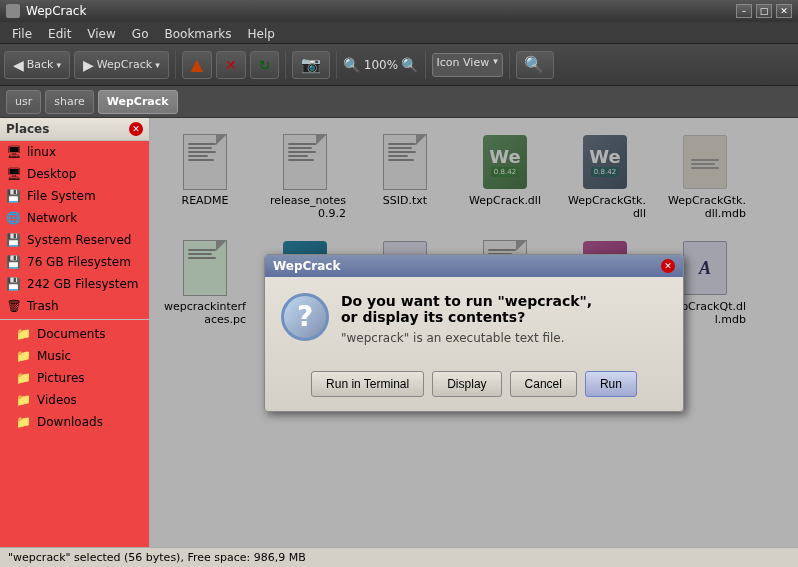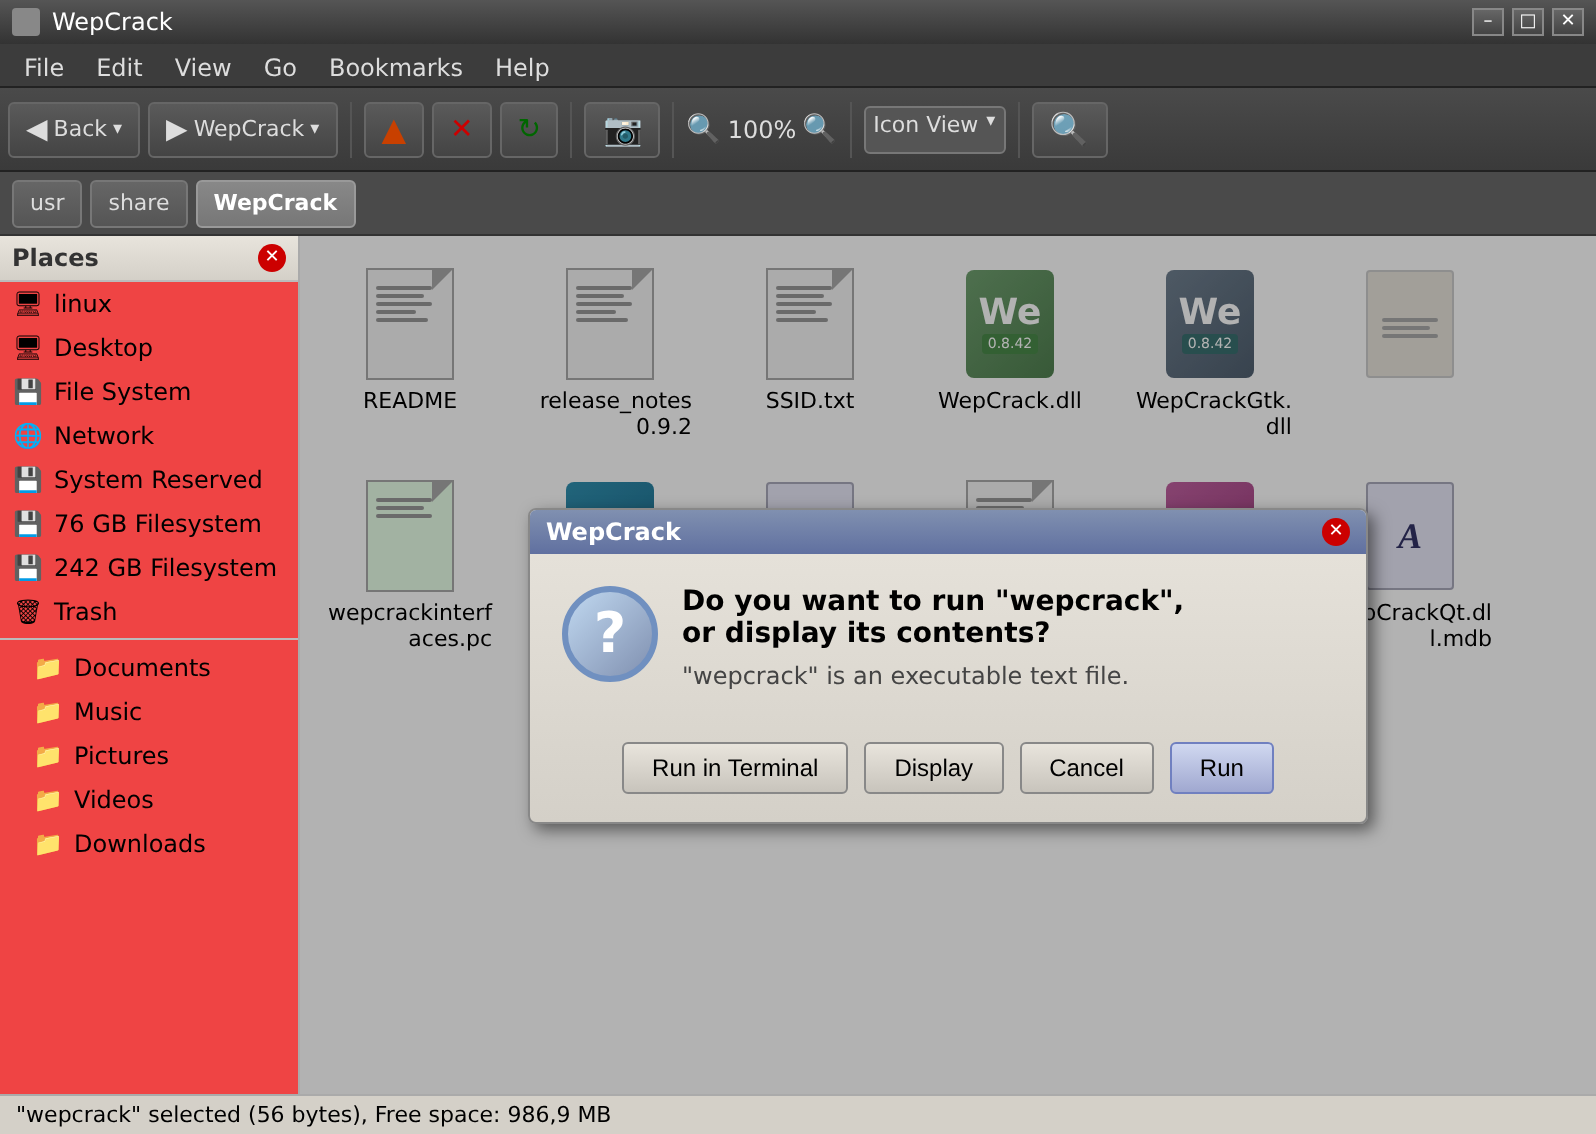--- a/index.html
+++ b/index.html
@@ -296,20 +296,21 @@
       <div class="file-item">
         <div class="file-icon">
           <div class="mdb-icon">
               <div class="txt-icon-lines">
                 <div class="txt-line" style="width:28px;background:#aaa;"></div>
                 <div class="txt-line" style="width:24px;background:#aaa;"></div>
                 <div class="txt-line" style="width:28px;background:#aaa;"></div>
               </div>
             </div>
         </div>
+        <span class="file-name">WepCrackGtk.dll.mdb</span>
       </div>
 
       <div class="file-item">
         <div class="file-icon">
           <div class="txt-icon" style="background:#e8ffe8;">
               <div class="txt-icon-lines">
                 <div class="txt-line" style="width:28px;"></div>
                 <div class="txt-line" style="width:24px;"></div>
                 <div class="txt-line" style="width:28px;"></div>
               </div>

